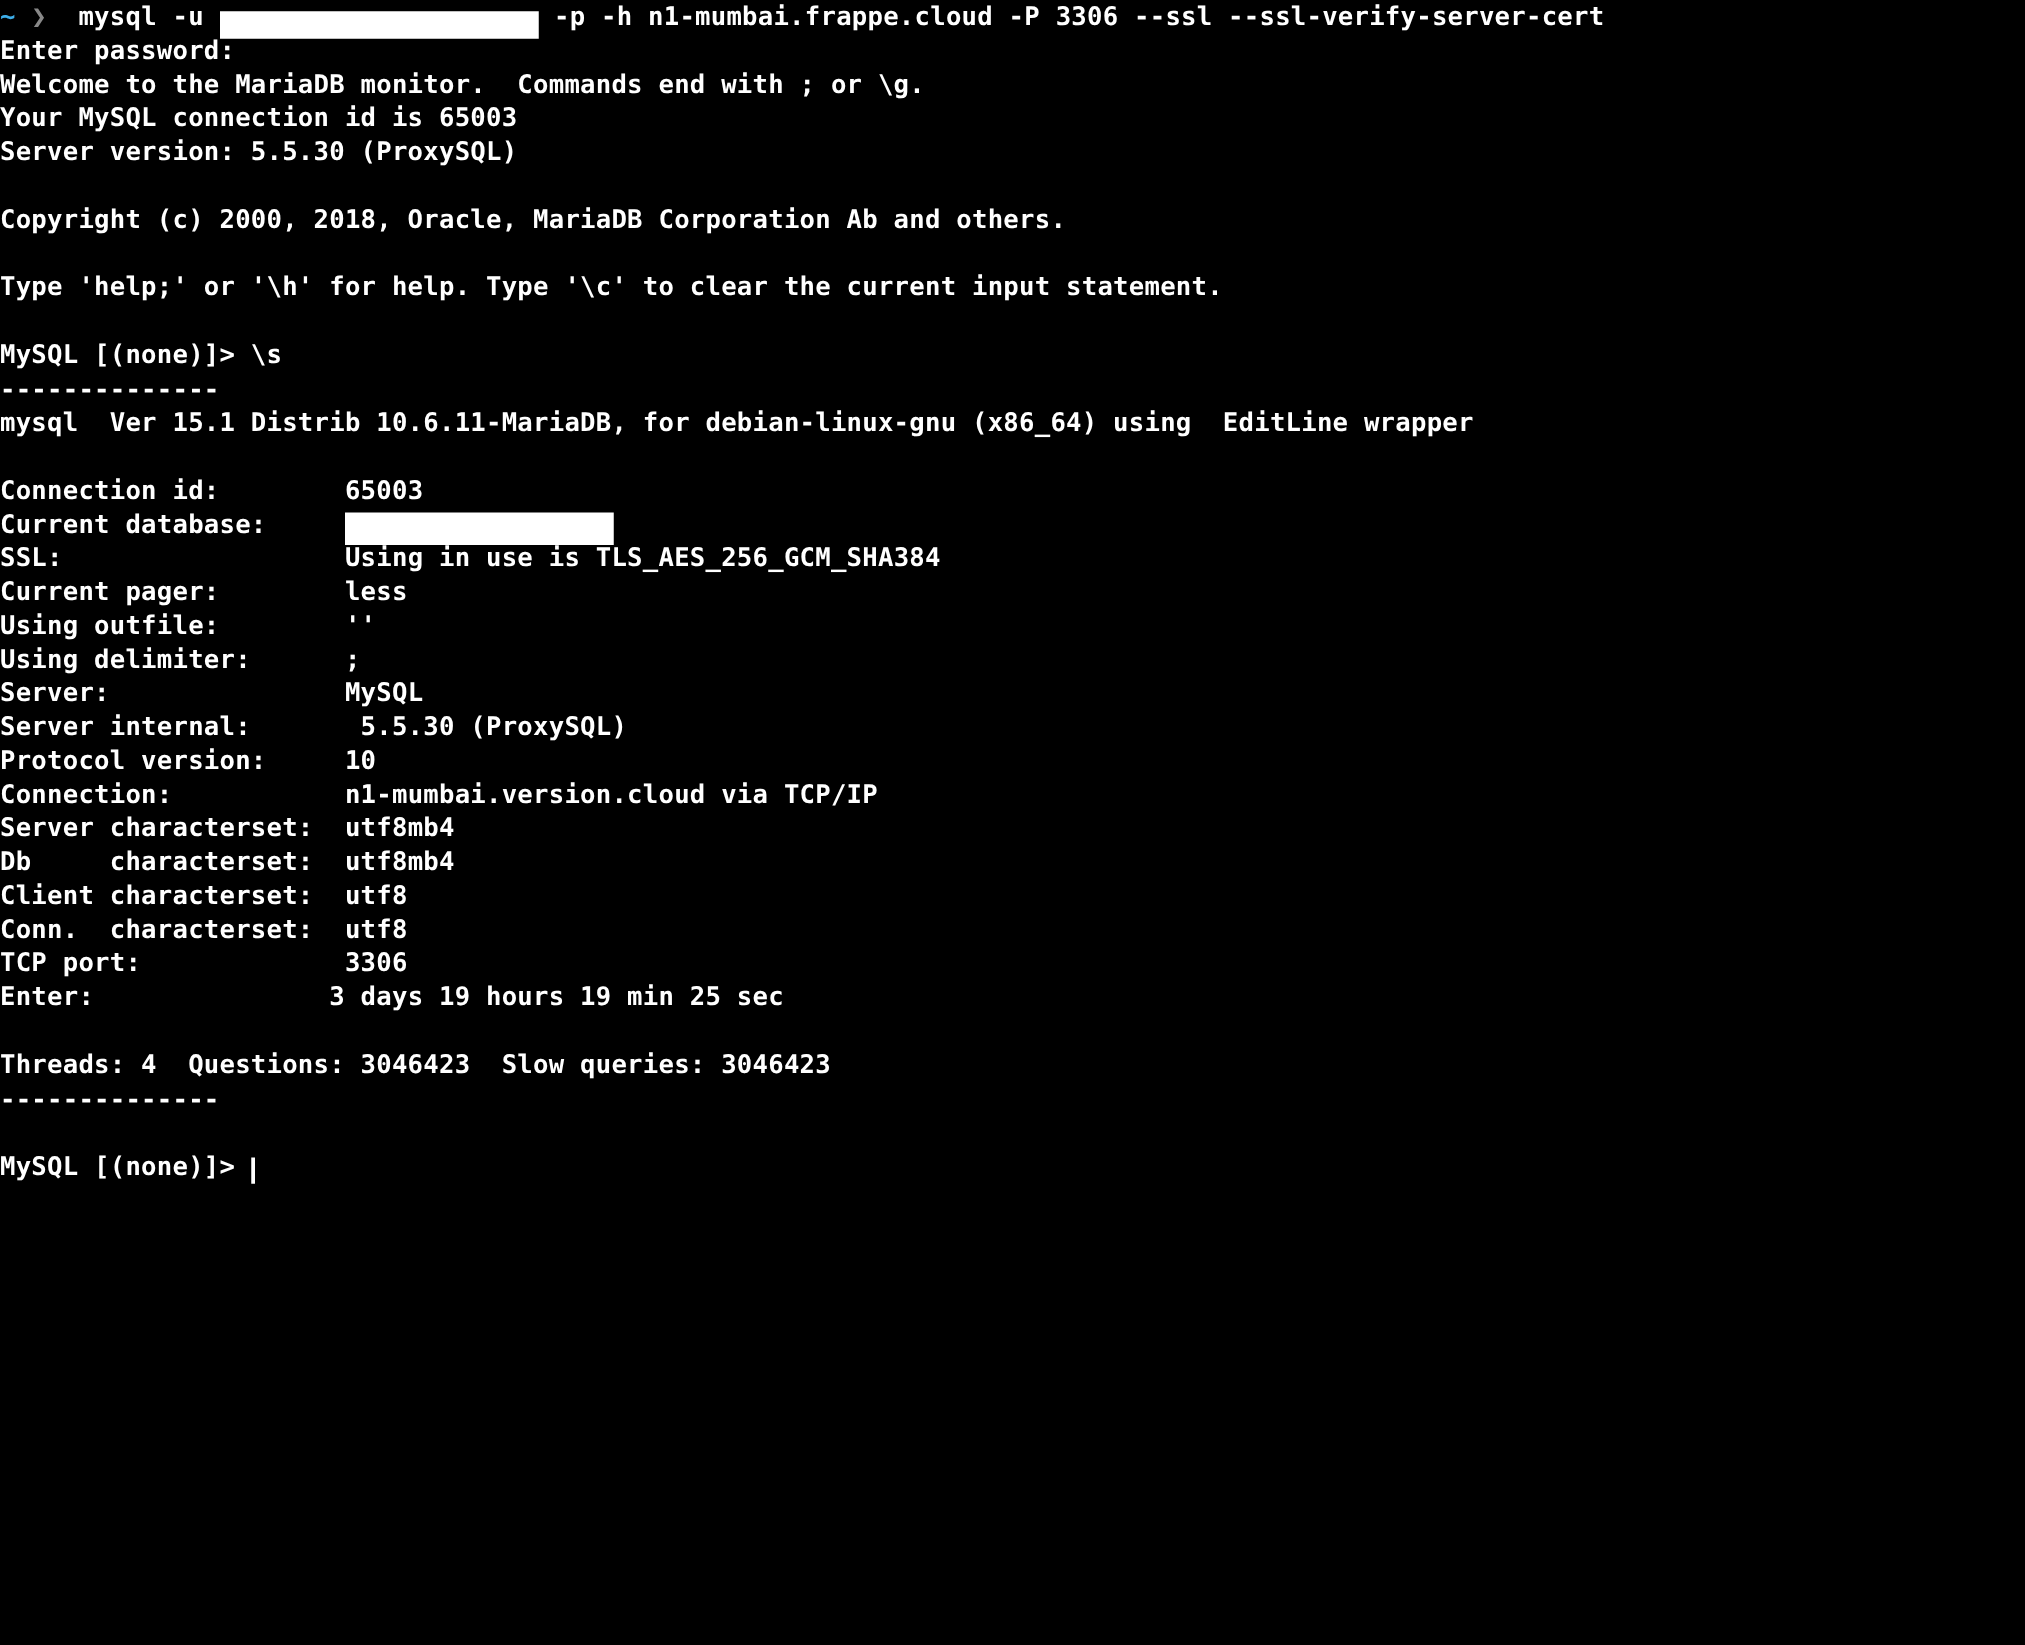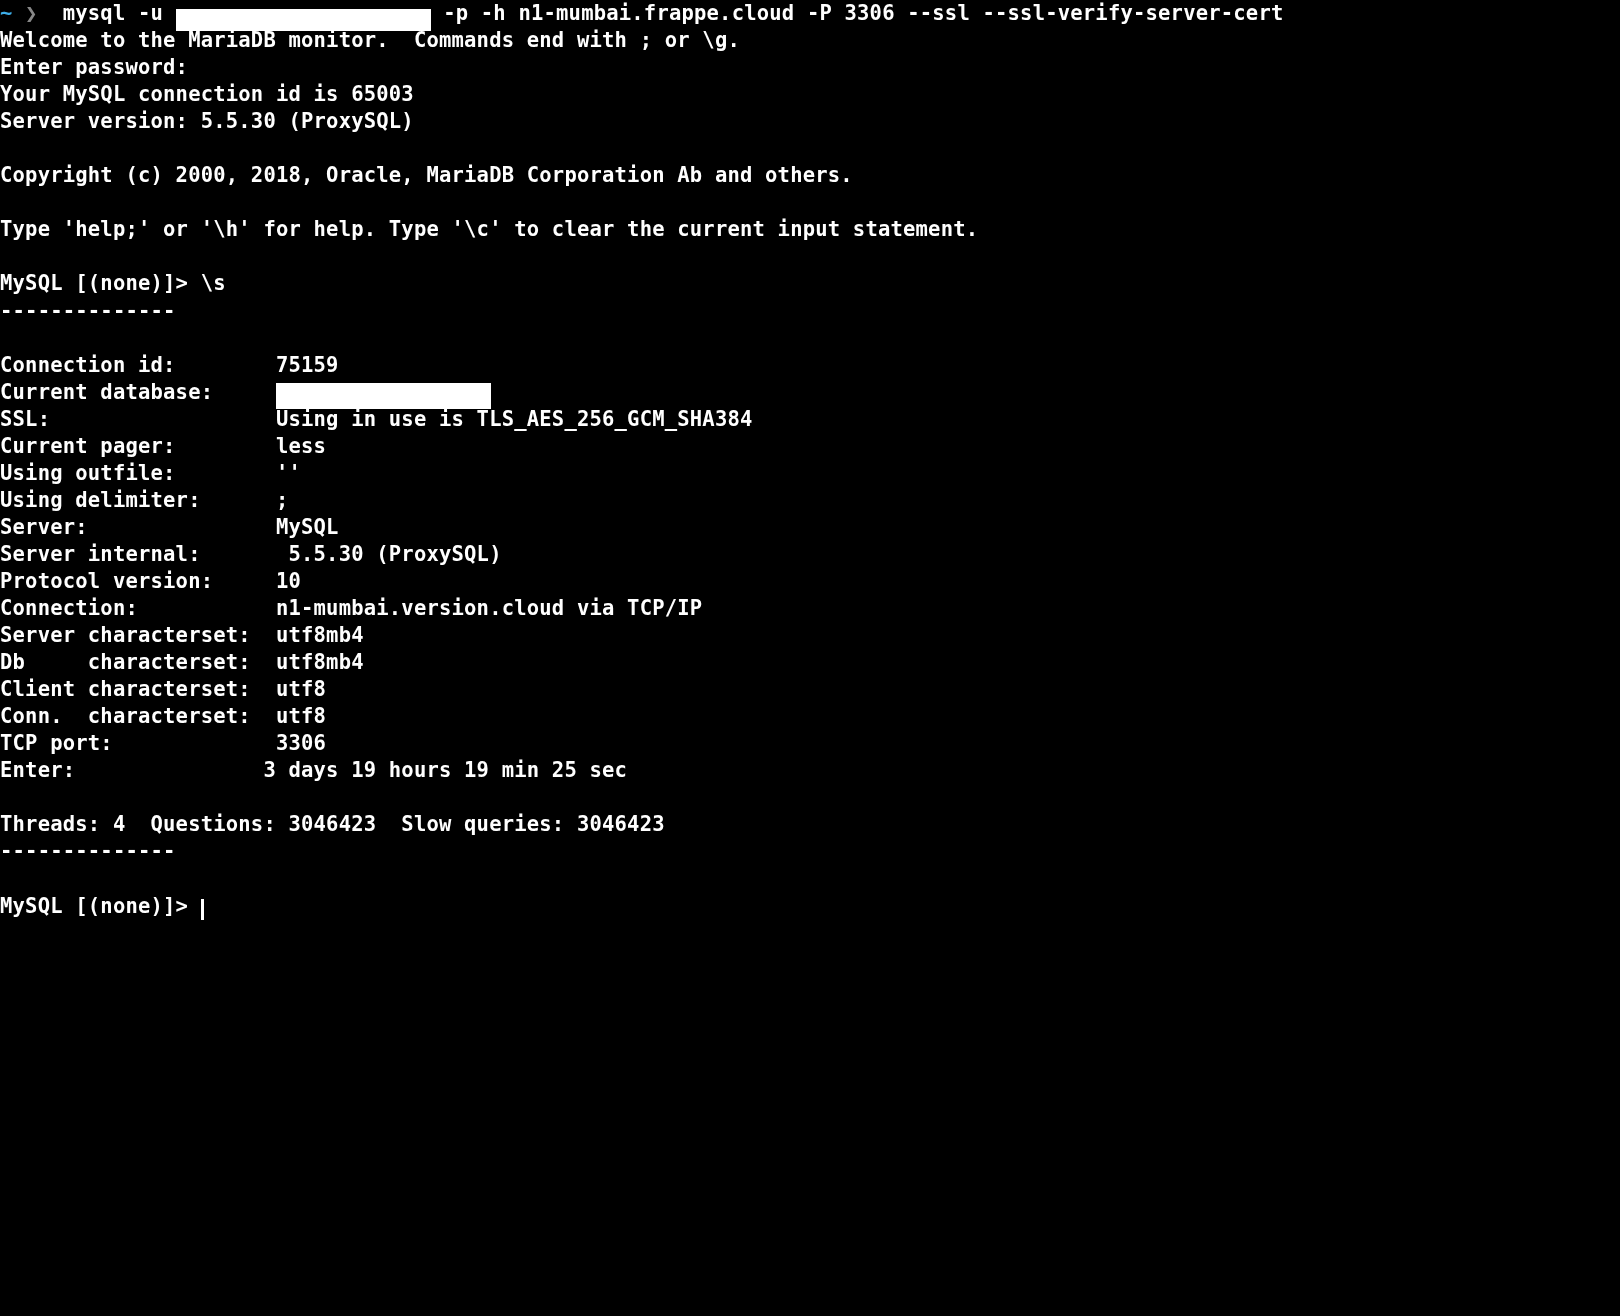--- a/index.html
+++ b/index.html
@@ -55,35 +55,36 @@
     display: inline-block;
   }
 </style>
 </head>
 <body>
 
 <div class="term">
 
   <div class="line"><span class="tilde">~</span> <span class="arrow">❯</span>  <span>mysql -u </span><span class="redact cmd" style="width:255px"></span><span> -p -h n1-mumbai.frappe.cloud -P 3306 --ssl --ssl-verify-server-cert</span></div>
 
+  <div class="line">Enter password:</div>
   <div class="line">Welcome to the MariaDB monitor.  Commands end with ; or \g.</div>
-  <div class="line">Enter password:</div>
   <div class="line">Your MySQL connection id is 65003</div>
   <div class="line">Server version: 5.5.30 (ProxySQL)</div>
   <div class="line"> </div>
   <div class="line">Copyright (c) 2000, 2018, Oracle, MariaDB Corporation Ab and others.</div>
   <div class="line"> </div>
   <div class="line">Type 'help;' or '\h' for help. Type '\c' to clear the current input statement.</div>
   <div class="line"> </div>
 
   <div class="line"><span>MySQL [(none)]&gt; </span><span>\s</span></div>
   <div class="line">--------------</div>
+  <div class="line">mysql  Ver 15.1 Distrib 10.6.11-MariaDB, for debian-linux-gnu (x86_64) using  EditLine wrapper</div>
   <div class="line"> </div>
 
-  <div class="line row-kv"><span class="k">Connection id:        </span><span>75159</span></div>
+  <div class="line row-kv"><span class="k">Connection id:        </span><span>65003</span></div>
   <div class="line row-kv"><span class="k">Current database:     </span><span class="redact" style="width:215px"></span></div>
   <div class="line row-kv"><span class="k">SSL:                  </span><span>Using in use is TLS_AES_256_GCM_SHA384</span></div>
   <div class="line row-kv"><span class="k">Current pager:        </span><span>less</span></div>
   <div class="line row-kv"><span class="k">Using outfile:        </span><span>''</span></div>
   <div class="line row-kv"><span class="k">Using delimiter:      </span><span>;</span></div>
   <div class="line row-kv"><span class="k">Server:               </span><span>MySQL</span></div>
   <div class="line row-kv"><span class="k">Server internal:       </span><span>5.5.30 (ProxySQL)</span></div>
   <div class="line row-kv"><span class="k">Protocol version:     </span><span>10</span></div>
   <div class="line row-kv"><span class="k">Connection:           </span><span>n1-mumbai.version.cloud via TCP/IP</span></div>
   <div class="line row-kv"><span class="k">Server characterset:  </span><span>utf8mb4</span></div>

